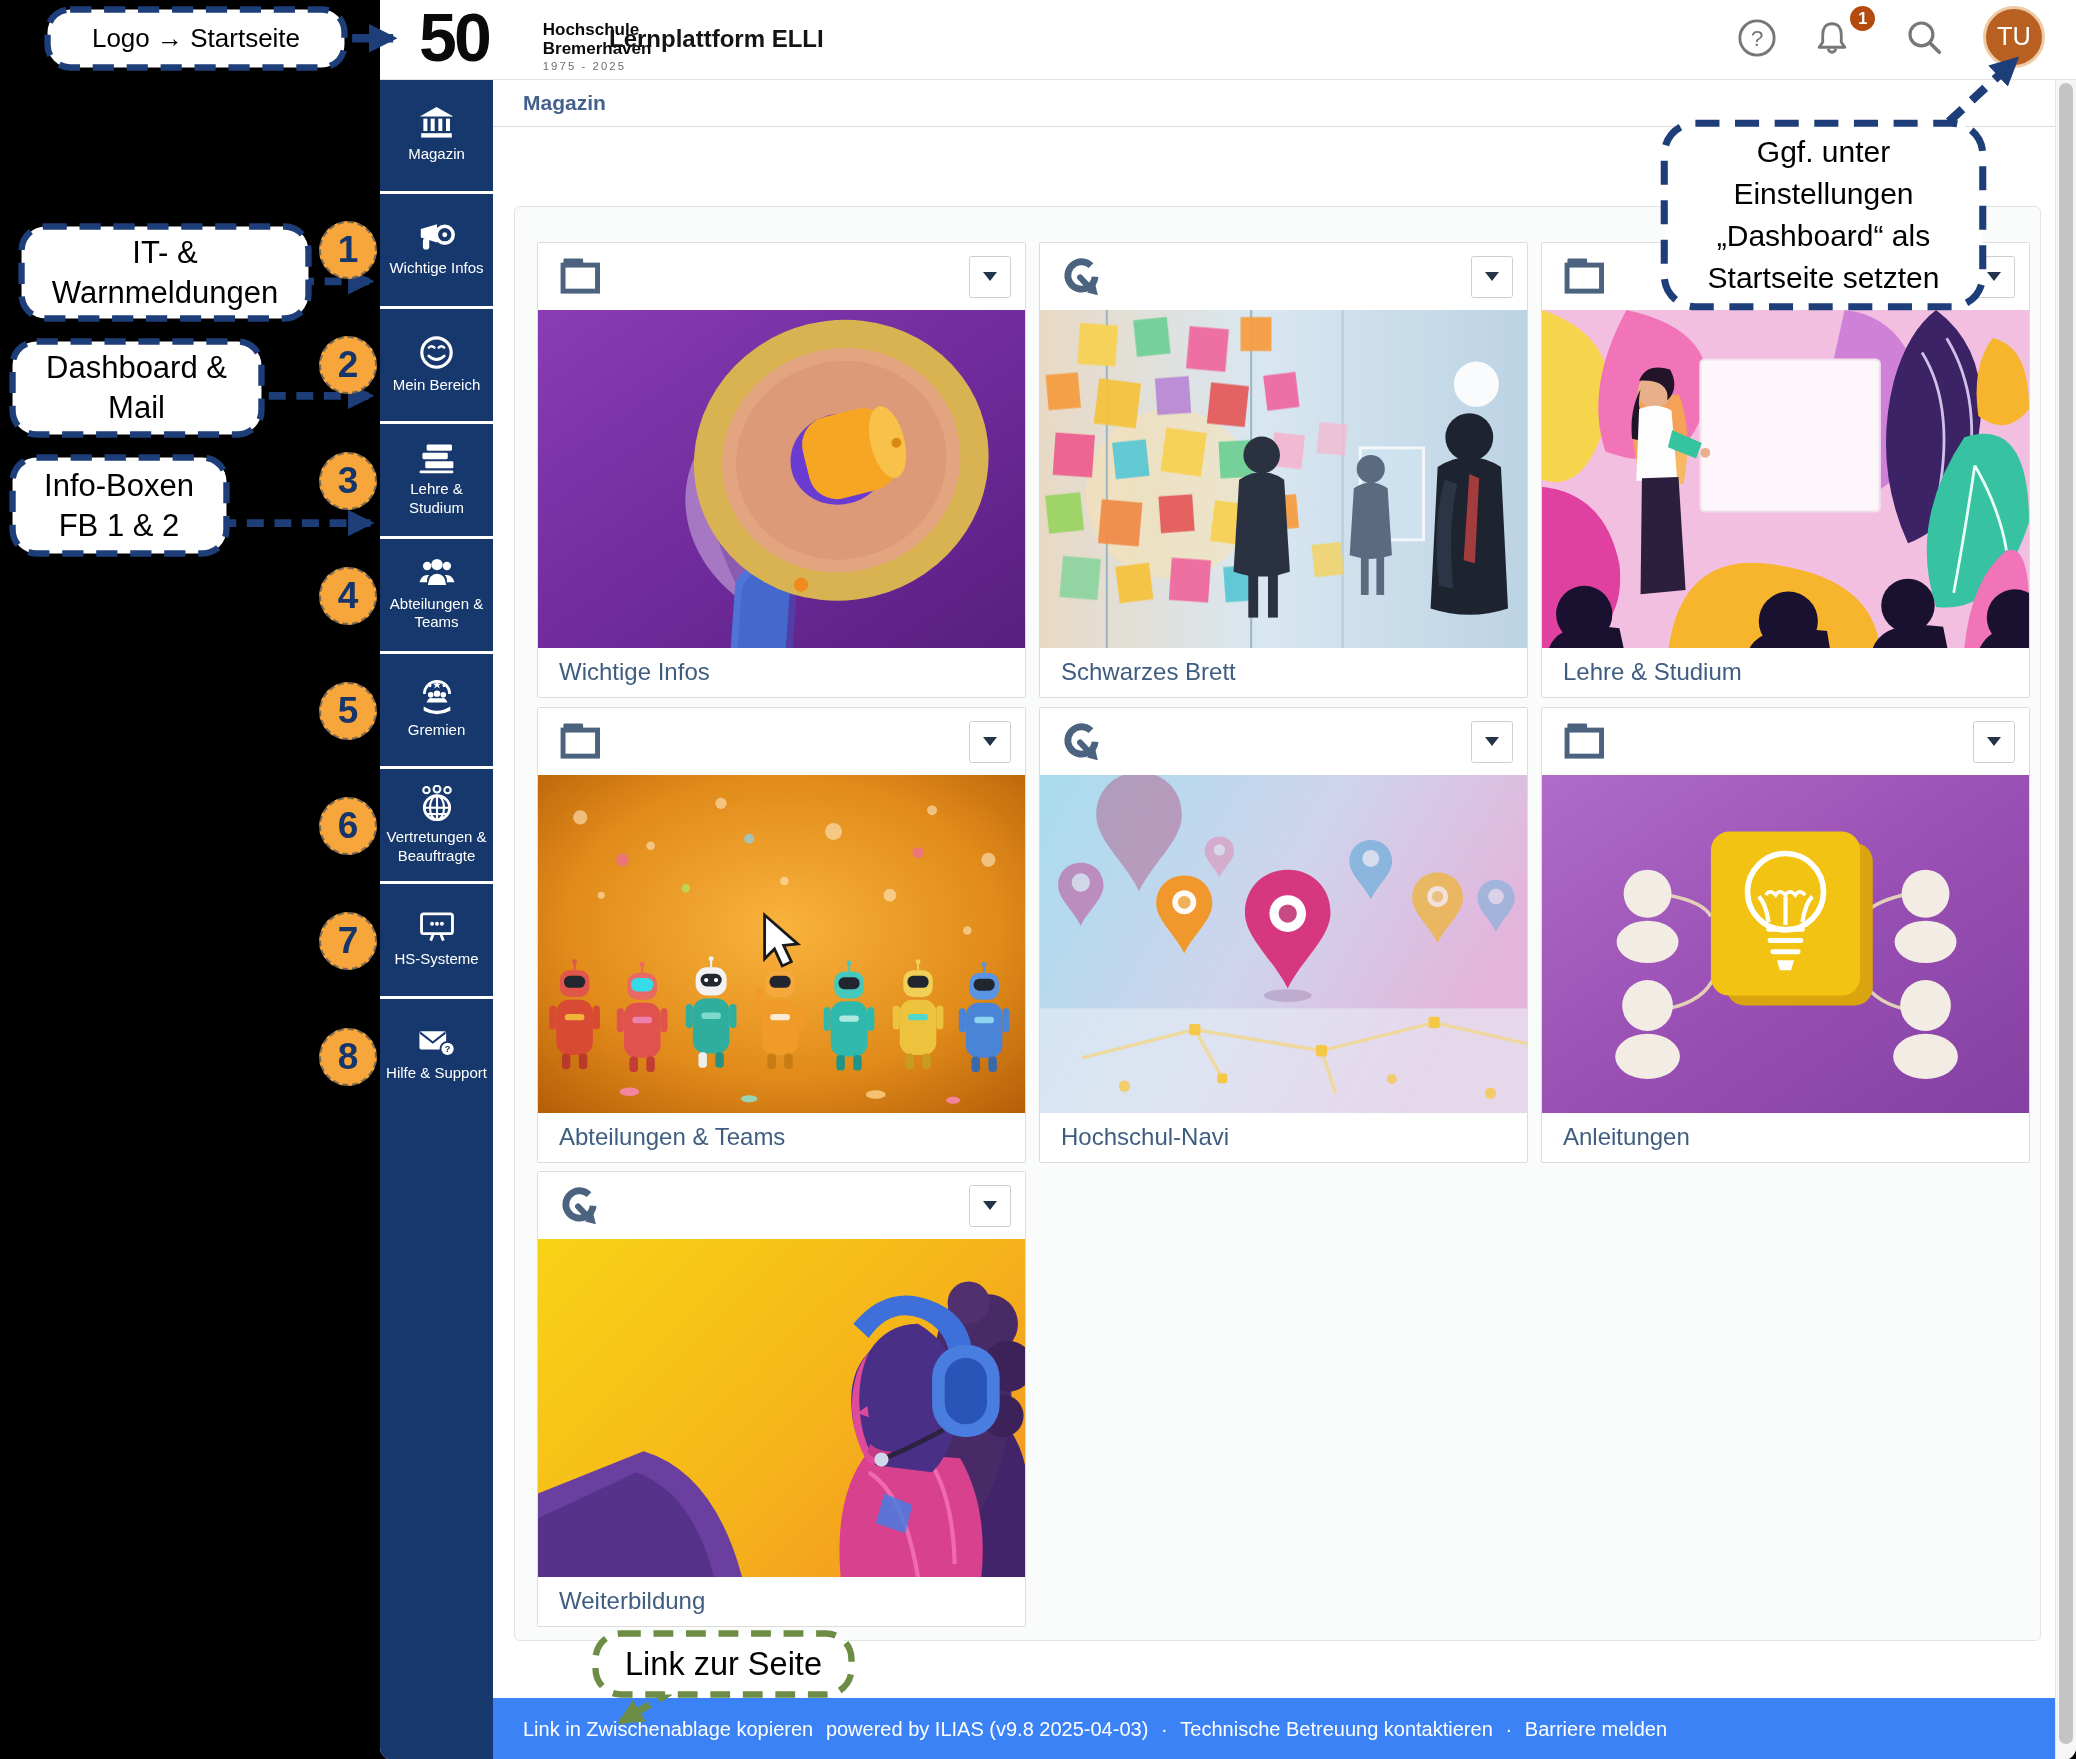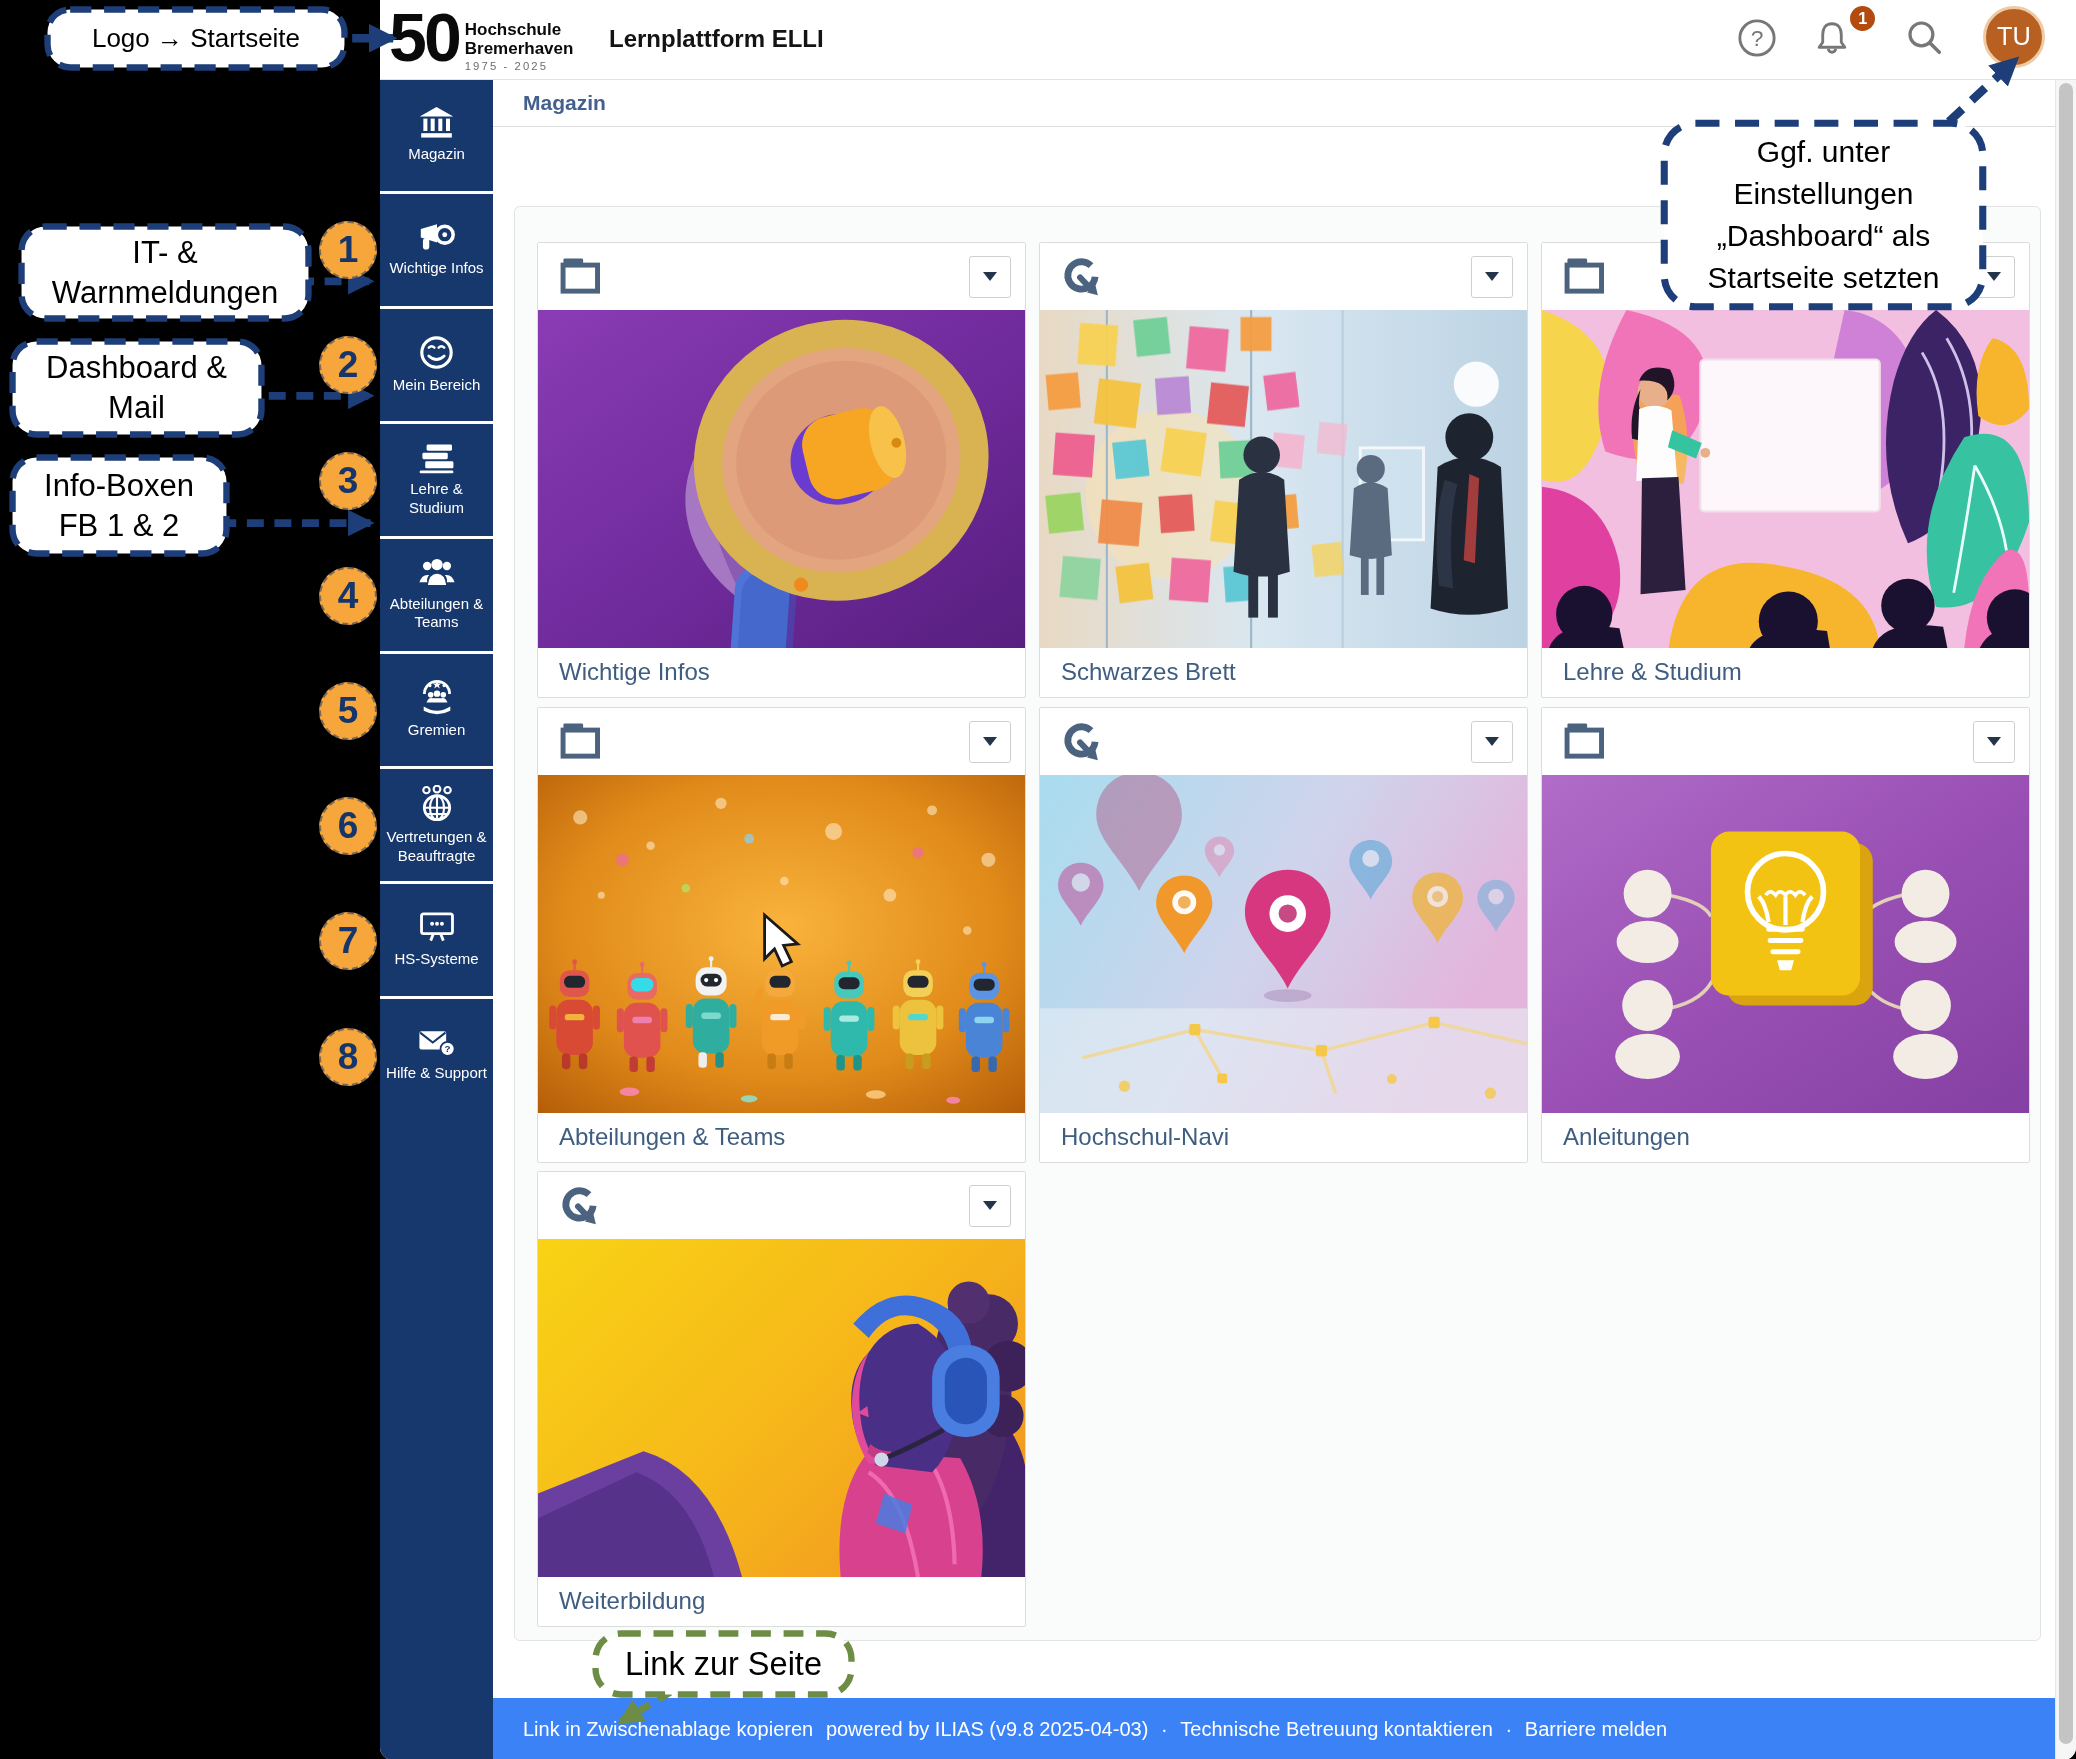--- a/index.html
+++ b/index.html
@@ -3,21 +3,21 @@
 <meta charset="utf-8">
 <style>
   html,body{margin:0;padding:0;}
   body{width:2077px;height:1760px;position:relative;background:#000;
        font-family:"Liberation Sans",sans-serif;overflow:hidden;}
   
   #app{position:absolute;left:380px;top:0;width:1696px;height:1760px;background:#fff;
        border-radius:0 0 12.7px 12.7px;overflow:hidden;}
   .hdr{position:absolute;left:0;top:0;width:100%;height:79px;background:#fff;
        border-bottom:0.7px solid #e2e2e2;z-index:5;}
-  .logo{position:absolute;left:9px;top:2.8px;display:flex;align-items:flex-start;cursor:pointer;}
+  .logo{position:absolute;left:39px;top:2.8px;display:flex;align-items:flex-start;cursor:pointer;gap:48px;}
   .logo-num{font-size:68px;font-weight:800;color:#0a0a0a;line-height:68px;letter-spacing:-2.8px;}
   .logo-txt{margin-left:5.7px;margin-top:18.4px;}
   .logo-name{font-size:17px;font-weight:700;color:#0a0a0a;line-height:18.4px;}
   .logo-years{font-size:11.3px;color:#6d6d6d;letter-spacing:2.1px;margin-top:2.1px;}
   .app-title{position:absolute;left:205px;top:25.4px;font-size:24px;font-weight:700;color:#141414;margin-left:24px;}
   .hicon{position:absolute;top:18.4px;width:40px;height:40px;cursor:pointer;}
   .avatar{position:absolute;left:1603px;top:5.7px;width:62px;height:62px;border-radius:50%;
           background:#b76022;border:3.5px solid #eecba4;box-sizing:border-box;
           display:flex;align-items:center;justify-content:center;
           color:#fff;font-size:25.4px;font-weight:400;cursor:pointer;}

